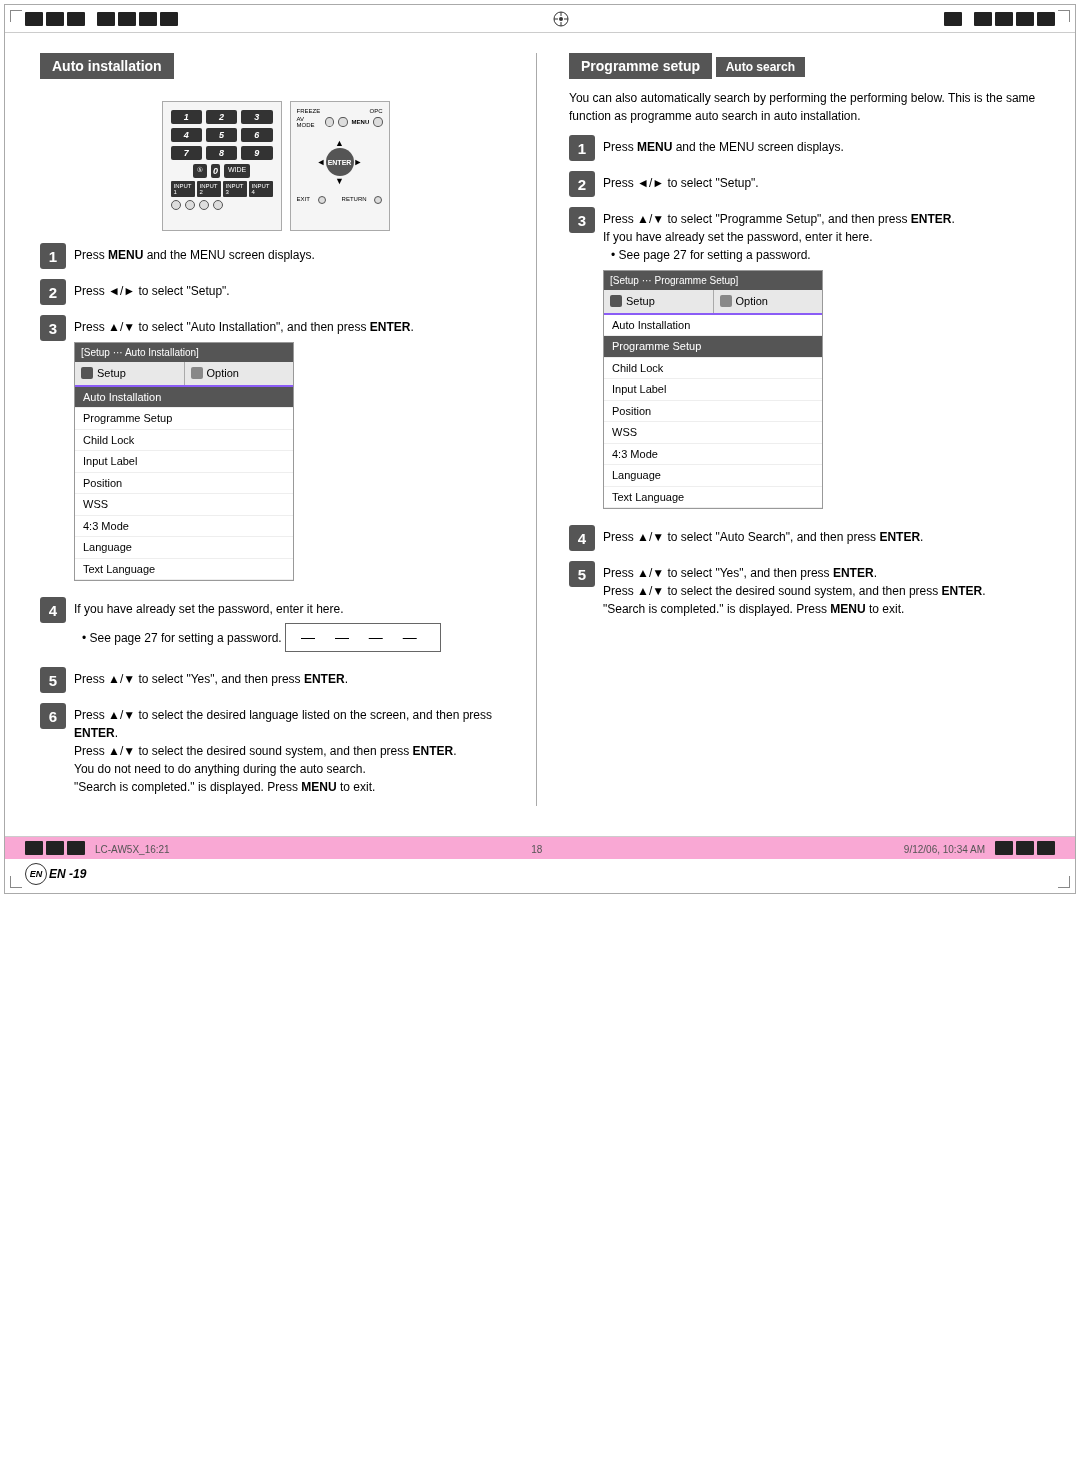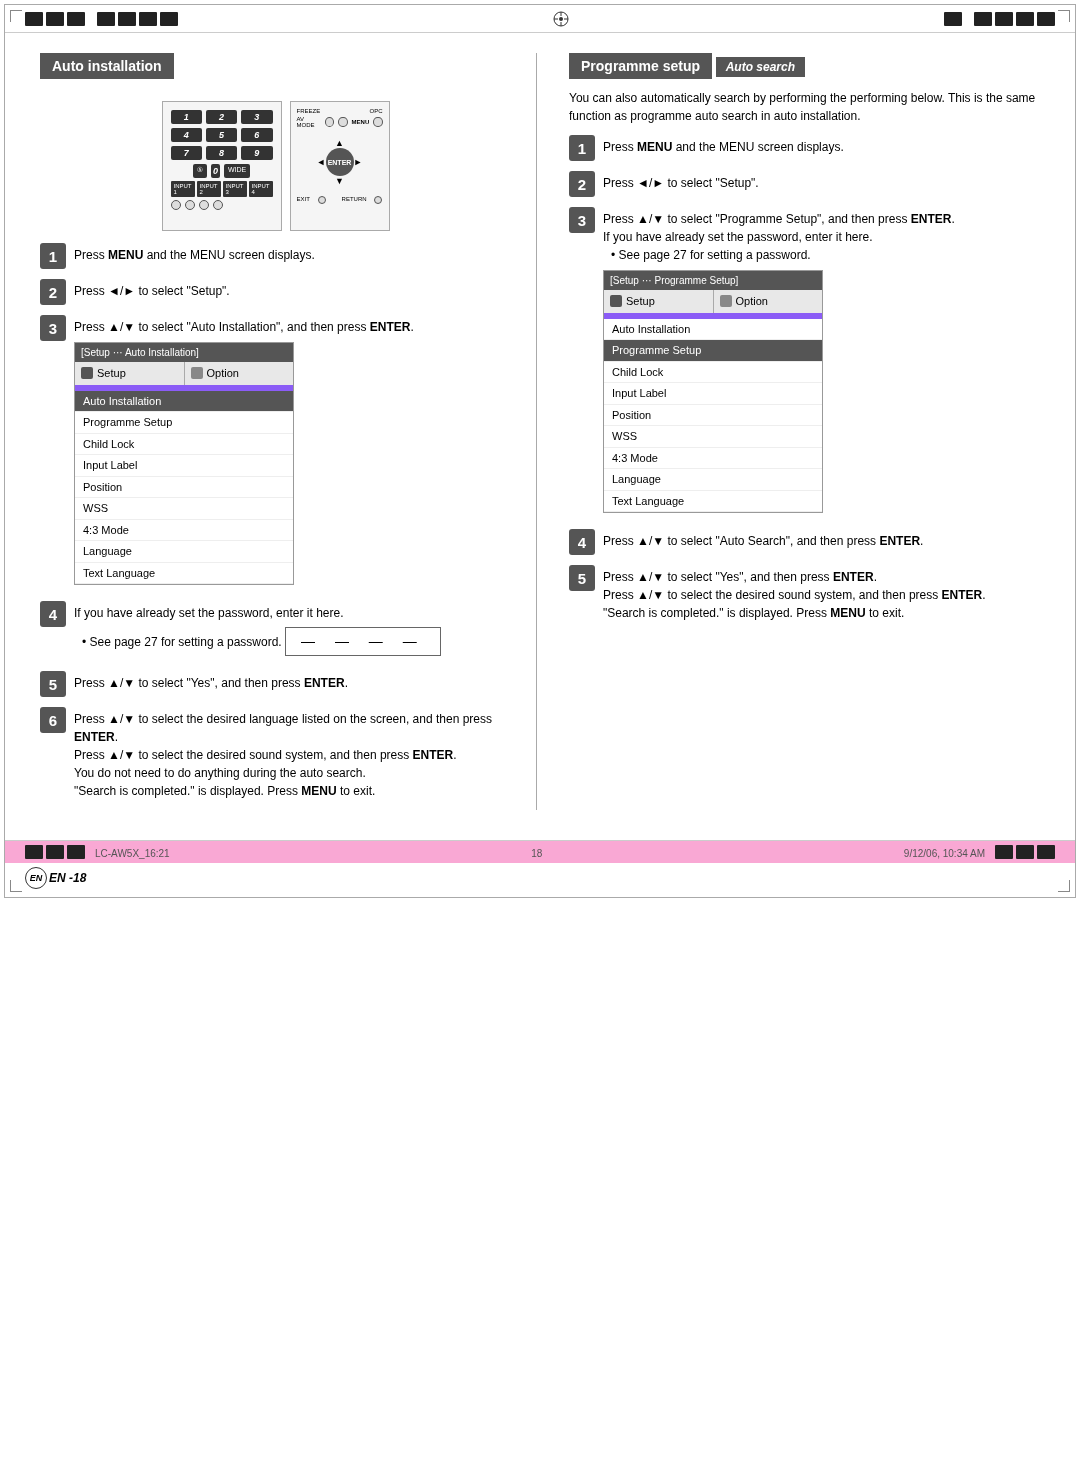--- a/index.html
+++ b/index.html
@@ -81,21 +81,20 @@
     }
 
     .sub-section-header {
       background: #555;
       color: #fff;
       font-size: 12px;
       font-weight: bold;
       padding: 3px 10px;
       margin-bottom: 4px;
       display: inline-block;
-      font-style: italic;
     }
 
     
     .body-text {
       font-size: 12px;
       line-height: 1.5;
       margin-bottom: 10px;
     }
 
     
@@ -225,21 +224,21 @@
     .menu-title-bar {
       background: #555;
       color: #fff;
       padding: 2px 6px;
       font-size: 10px;
       display: flex;
       gap: 10px;
     }
     .menu-header-row {
       display: flex;
-      border-bottom: 6px solid #8b5cf6;
+      border-bottom: 2px solid #8b5cf6;
       background: #e8e8e8;
     }
     .menu-col-setup {
       flex: 1;
       padding: 3px 6px;
       display: flex;
       align-items: center;
       gap: 4px;
       border-right: 1px solid #aaa;
     }
@@ -594,15 +593,15 @@
     </div>
     <div class="film-strip">
       <div class="film-cell"></div>
       <div class="film-cell"></div>
       <div class="film-cell"></div>
     </div>
   </div>
 
   <div style="display:flex;align-items:center;padding:4px 20px 8px 20px;font-style:italic;">
     <div class="circle-en">EN</div>
-    <span style="font-size:12px;font-weight:bold;margin-left:2px;">EN -18</span>
+    <span style="font-size:12px;font-weight:bold;margin-left:2px;">EN -19</span>
   </div>
 </div>
 
 </body></html>

